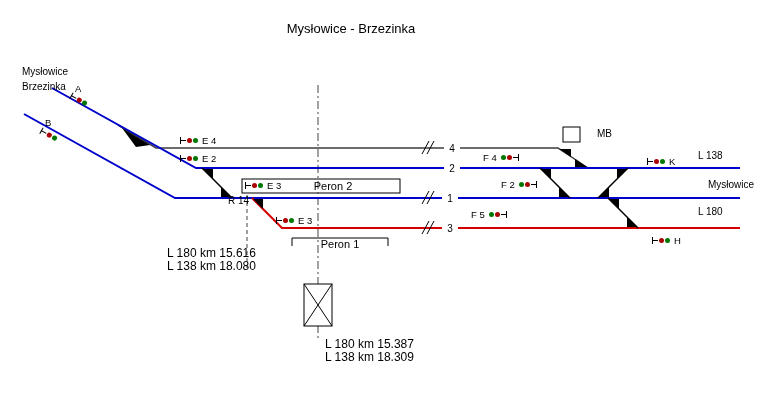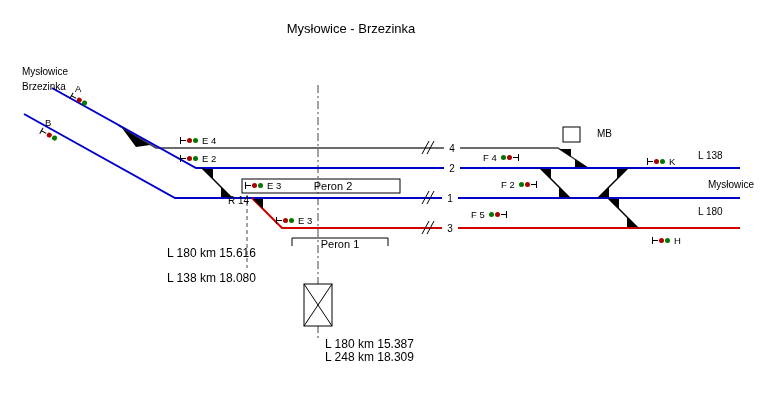--- a/index.html
+++ b/index.html
@@ -170,18 +170,18 @@
   <div class="lbl" style="left:585px; top:128px">MB</div>
 
   <div class="lbl" style="left:686px; top:150px">L 138</div>
   <div class="lbl" style="left:696px; top:179px">Mysłowice</div>
   <div class="lbl" style="left:686px; top:206px">L 180</div>
 
   <div class="peron-text centered" style="left:333px; top:186px">Peron 2</div>
   <div class="peron-text centered" style="left:340px; top:244px">Peron 1</div>
 
   <div class="km" style="left:167px; top:247px">L 180 km  15.616</div>
-  <div class="km" style="left:167px; top:272px">L 138 km  18.080</div>
+  <div class="km" style="left:167px; top:260px">L 138 km  18.080</div>
 
   <div class="km" style="left:325px; top:338px">L 180 km  15.387</div>
-  <div class="km" style="left:325px; top:351px">L 248 km  18.309</div>
+  <div class="km" style="left:325px; top:351px">L 138 km  18.309</div>
 
 </div>
 
 </body></html>

